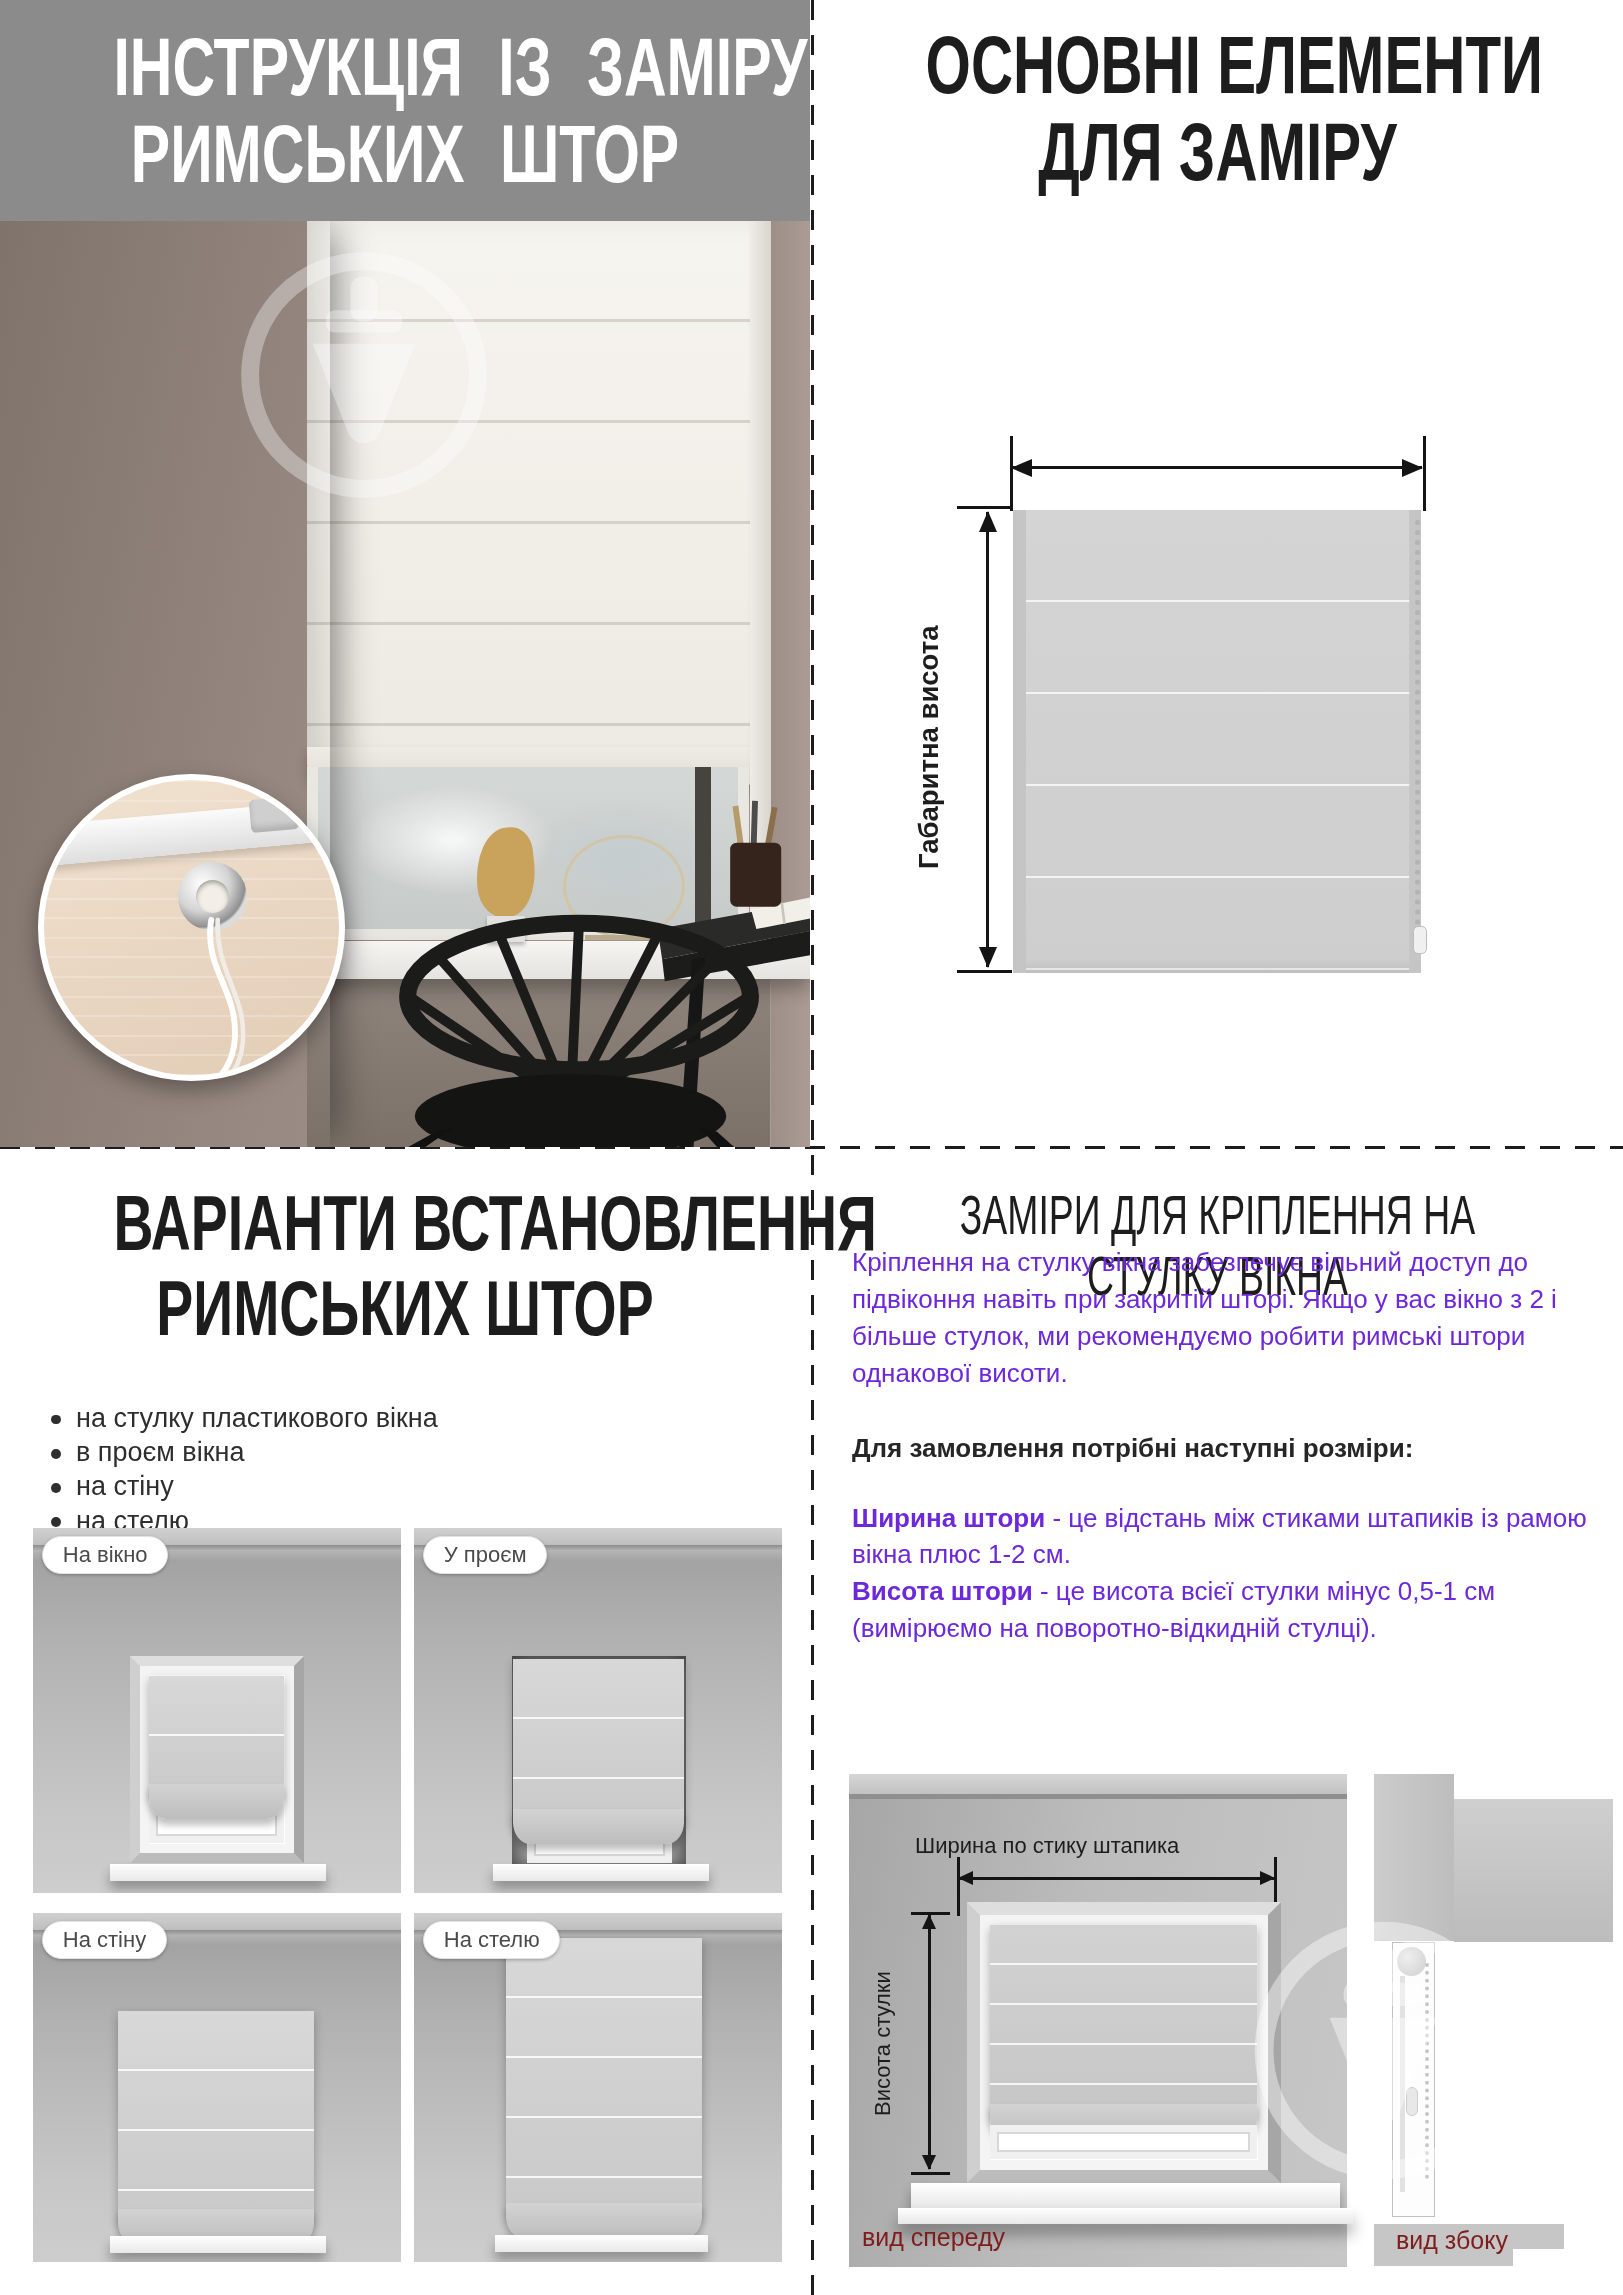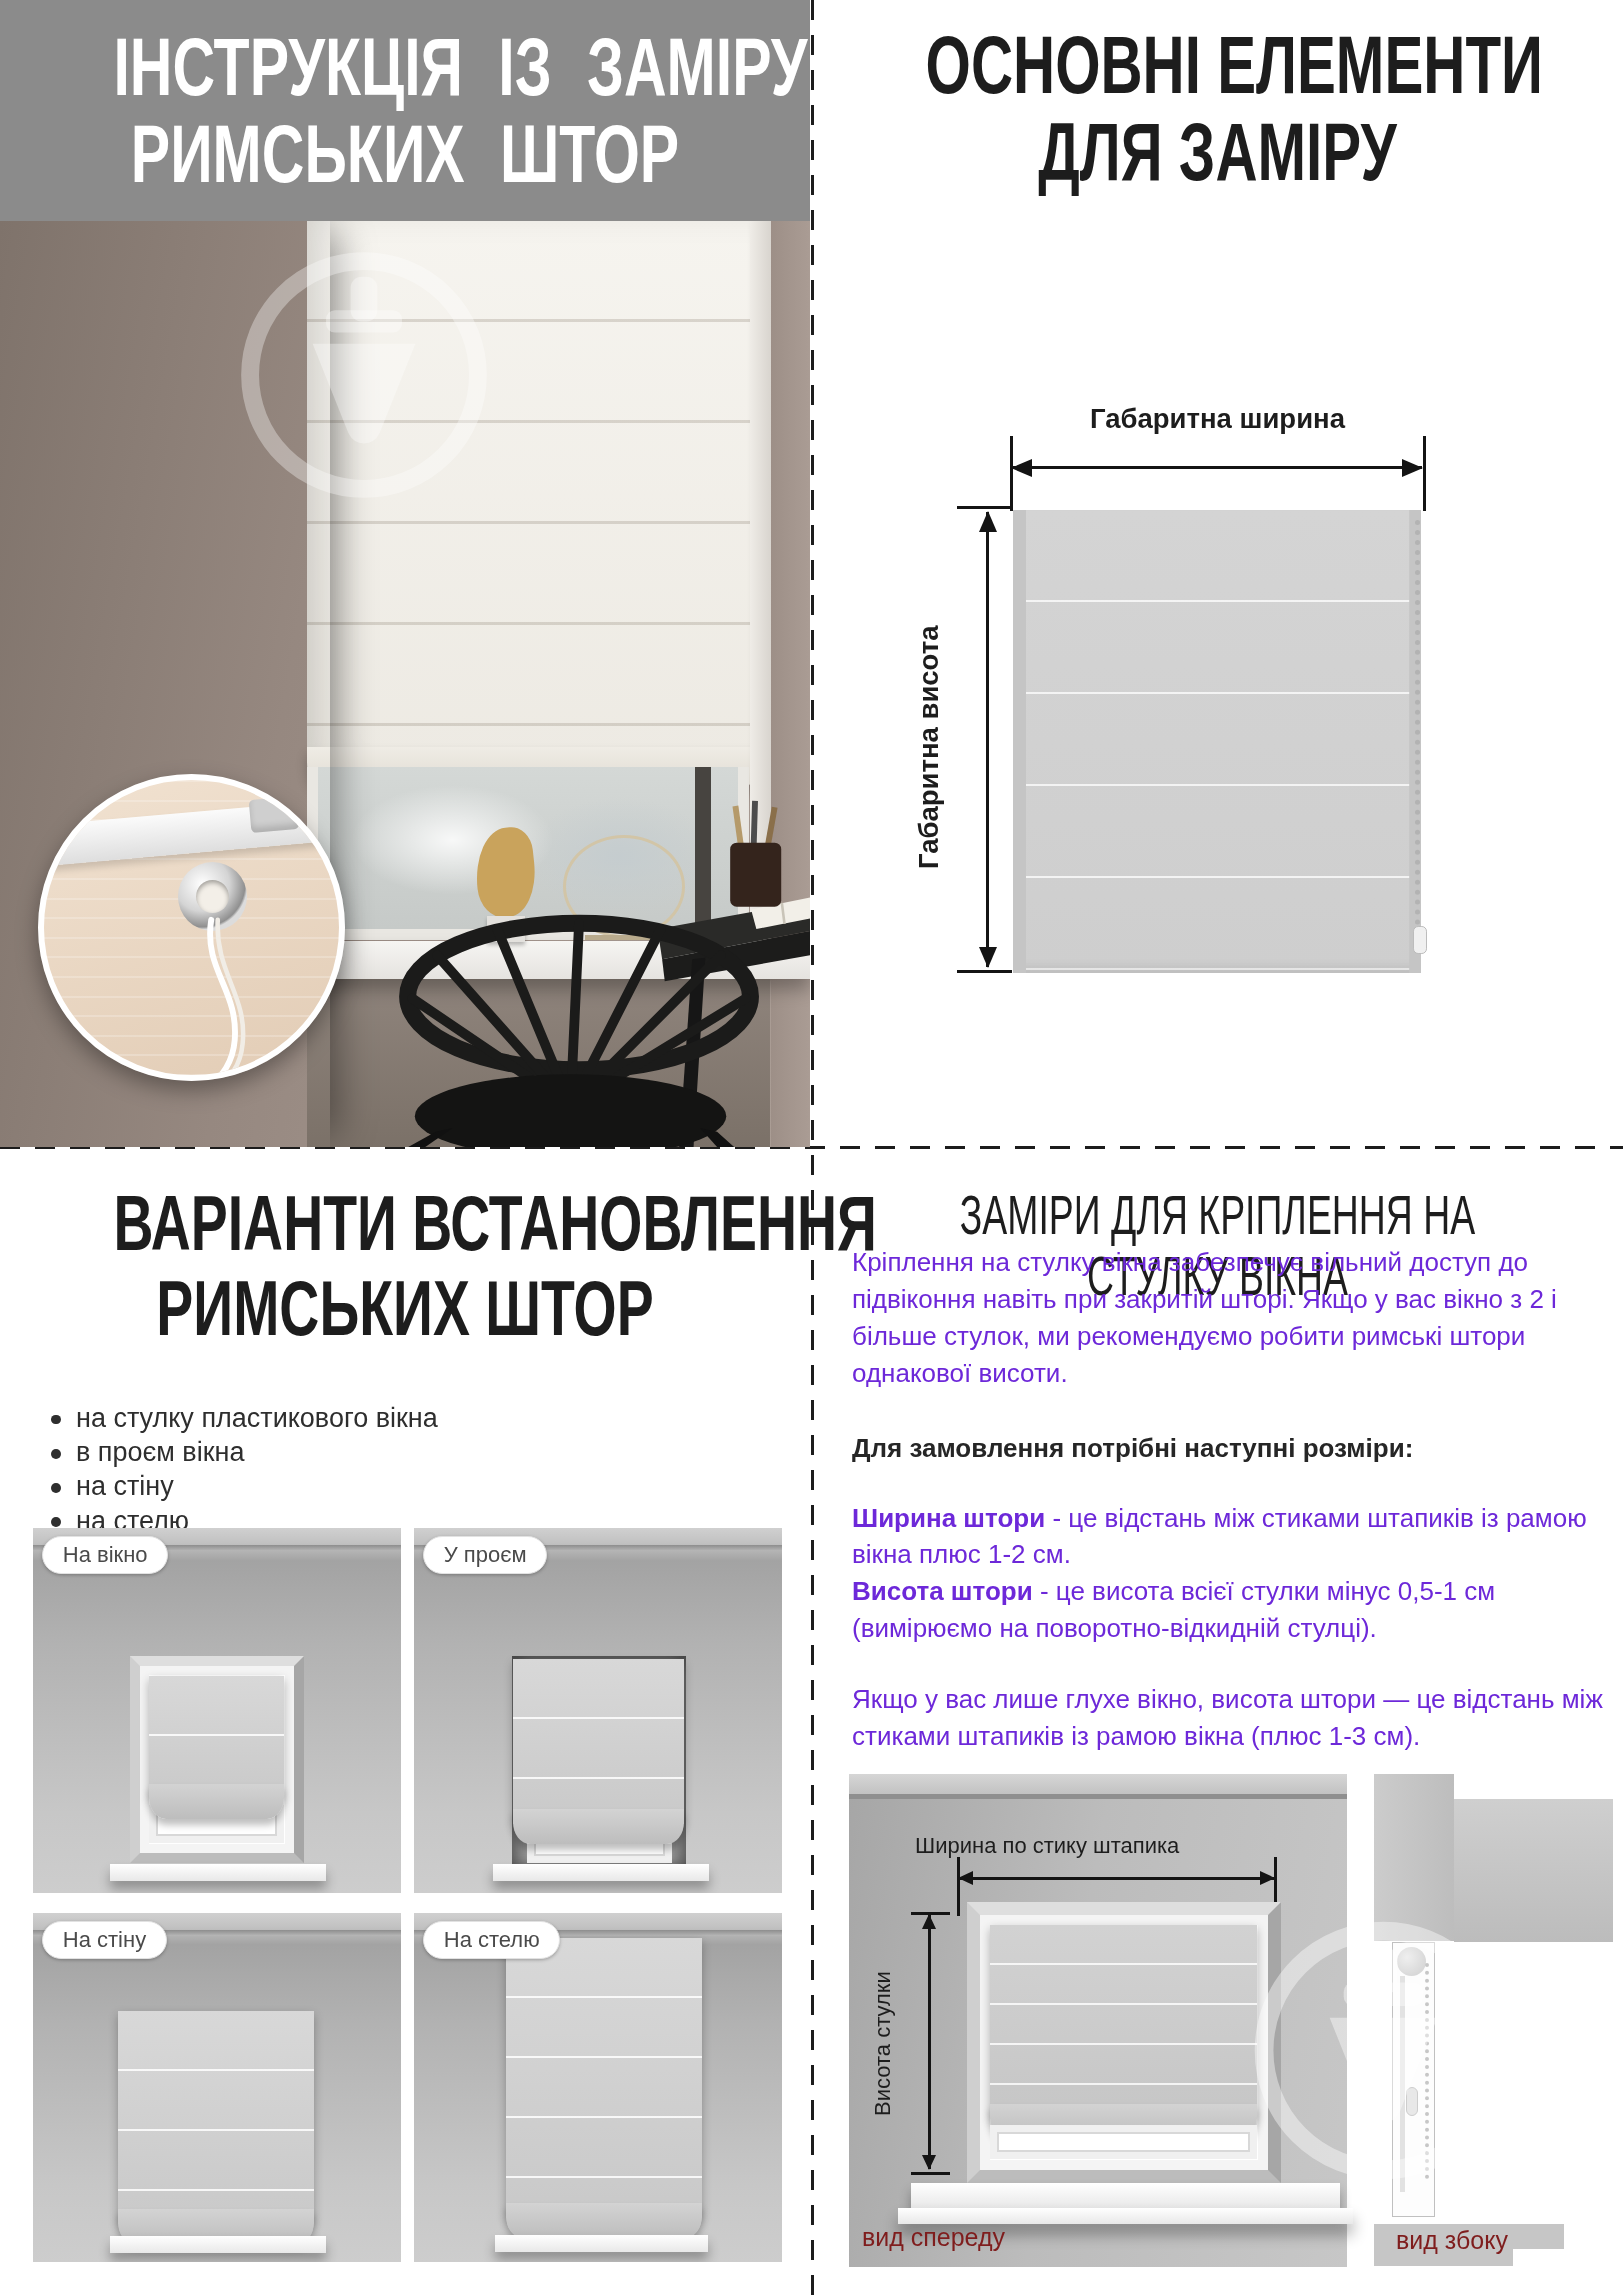--- a/index.html
+++ b/index.html
@@ -251,21 +251,20 @@
     </div>
   </section>
 
   <section>
     <div class="sec-title cond" style="top:22px">
       <div>ОСНОВНІ ЕЛЕМЕНТИ</div>
       <div>ДЛЯ ЗАМІРУ</div>
     </div>
 
 
-    <div class="dim-label" style="left:812px;width:811px;top:403px;text-align:center">Габаритна ширина</div>
 
     <div class="arrow-h" style="left:1012px;top:466px;width:410px"></div>
     <div class="tick-v" style="left:1010px;top:436px;height:75px"></div>
     <div class="tick-v" style="left:1423px;top:436px;height:75px"></div>
 
     <div class="big-blind"></div>
     <div class="chain" style="left:1415px;top:520px;height:415px"></div>
     <div class="chain-weight"></div>
 
     <div class="tick-h" style="left:957px;top:506px;width:55px"></div>
@@ -323,21 +322,20 @@
   </section>
 
   <section>
     <div class="rb-title" style="top:1185px">ЗАМІРИ ДЛЯ КРІПЛЕННЯ НА СТУЛКУ ВІКНА</div>
 
     <div style="position:absolute;left:852px;top:1244px;width:754px">
       <p class="body-text" style="margin-bottom:38px">Кріплення на стулку вікна забезпечує вільний доступ до підвіконня навіть при закритій шторі. Якщо у вас вікно з 2 і більше стулок, ми рекомендуємо робити римські штори однакової висоти.</p>
       <p class="body-text" style="font-weight:bold;color:#262626;margin-bottom:33px">Для замовлення потрібні наступні розміри:</p>
       <p class="body-text"><b>Ширина штори</b><span> - це відстань між стиками штапиків із рамою вікна плюс 1-2 см.</span></p>
       <p class="body-text"><b>Висота штори</b><span> - це висота всієї стулки мінус 0,5-1 см (вимірюємо на поворотно-відкидній стулці).</span></p>
-      <p class="body-text" style="margin-top:34px">Якщо у вас лише глухе вікно, висота штори — це відстань між стиками штапиків із рамою вікна (плюс 1-3 см).</p>
     </div>
 
     <div class="front-panel"></div>
 
     <div class="fd-label" style="left:915px;width:419px;top:1833px;">Ширина по стику штапика</div>
     <div class="arrow-h sm" style="left:959px;top:1877px;width:315px"></div>
     <div class="tick-v" style="left:957px;top:1857px;height:59px"></div>
     <div class="tick-v" style="left:1274px;top:1857px;height:59px"></div>
 
     <div class="recess" style="left:967px;top:1902px;width:314px;height:281px;border-width:13px;z-index:1">

